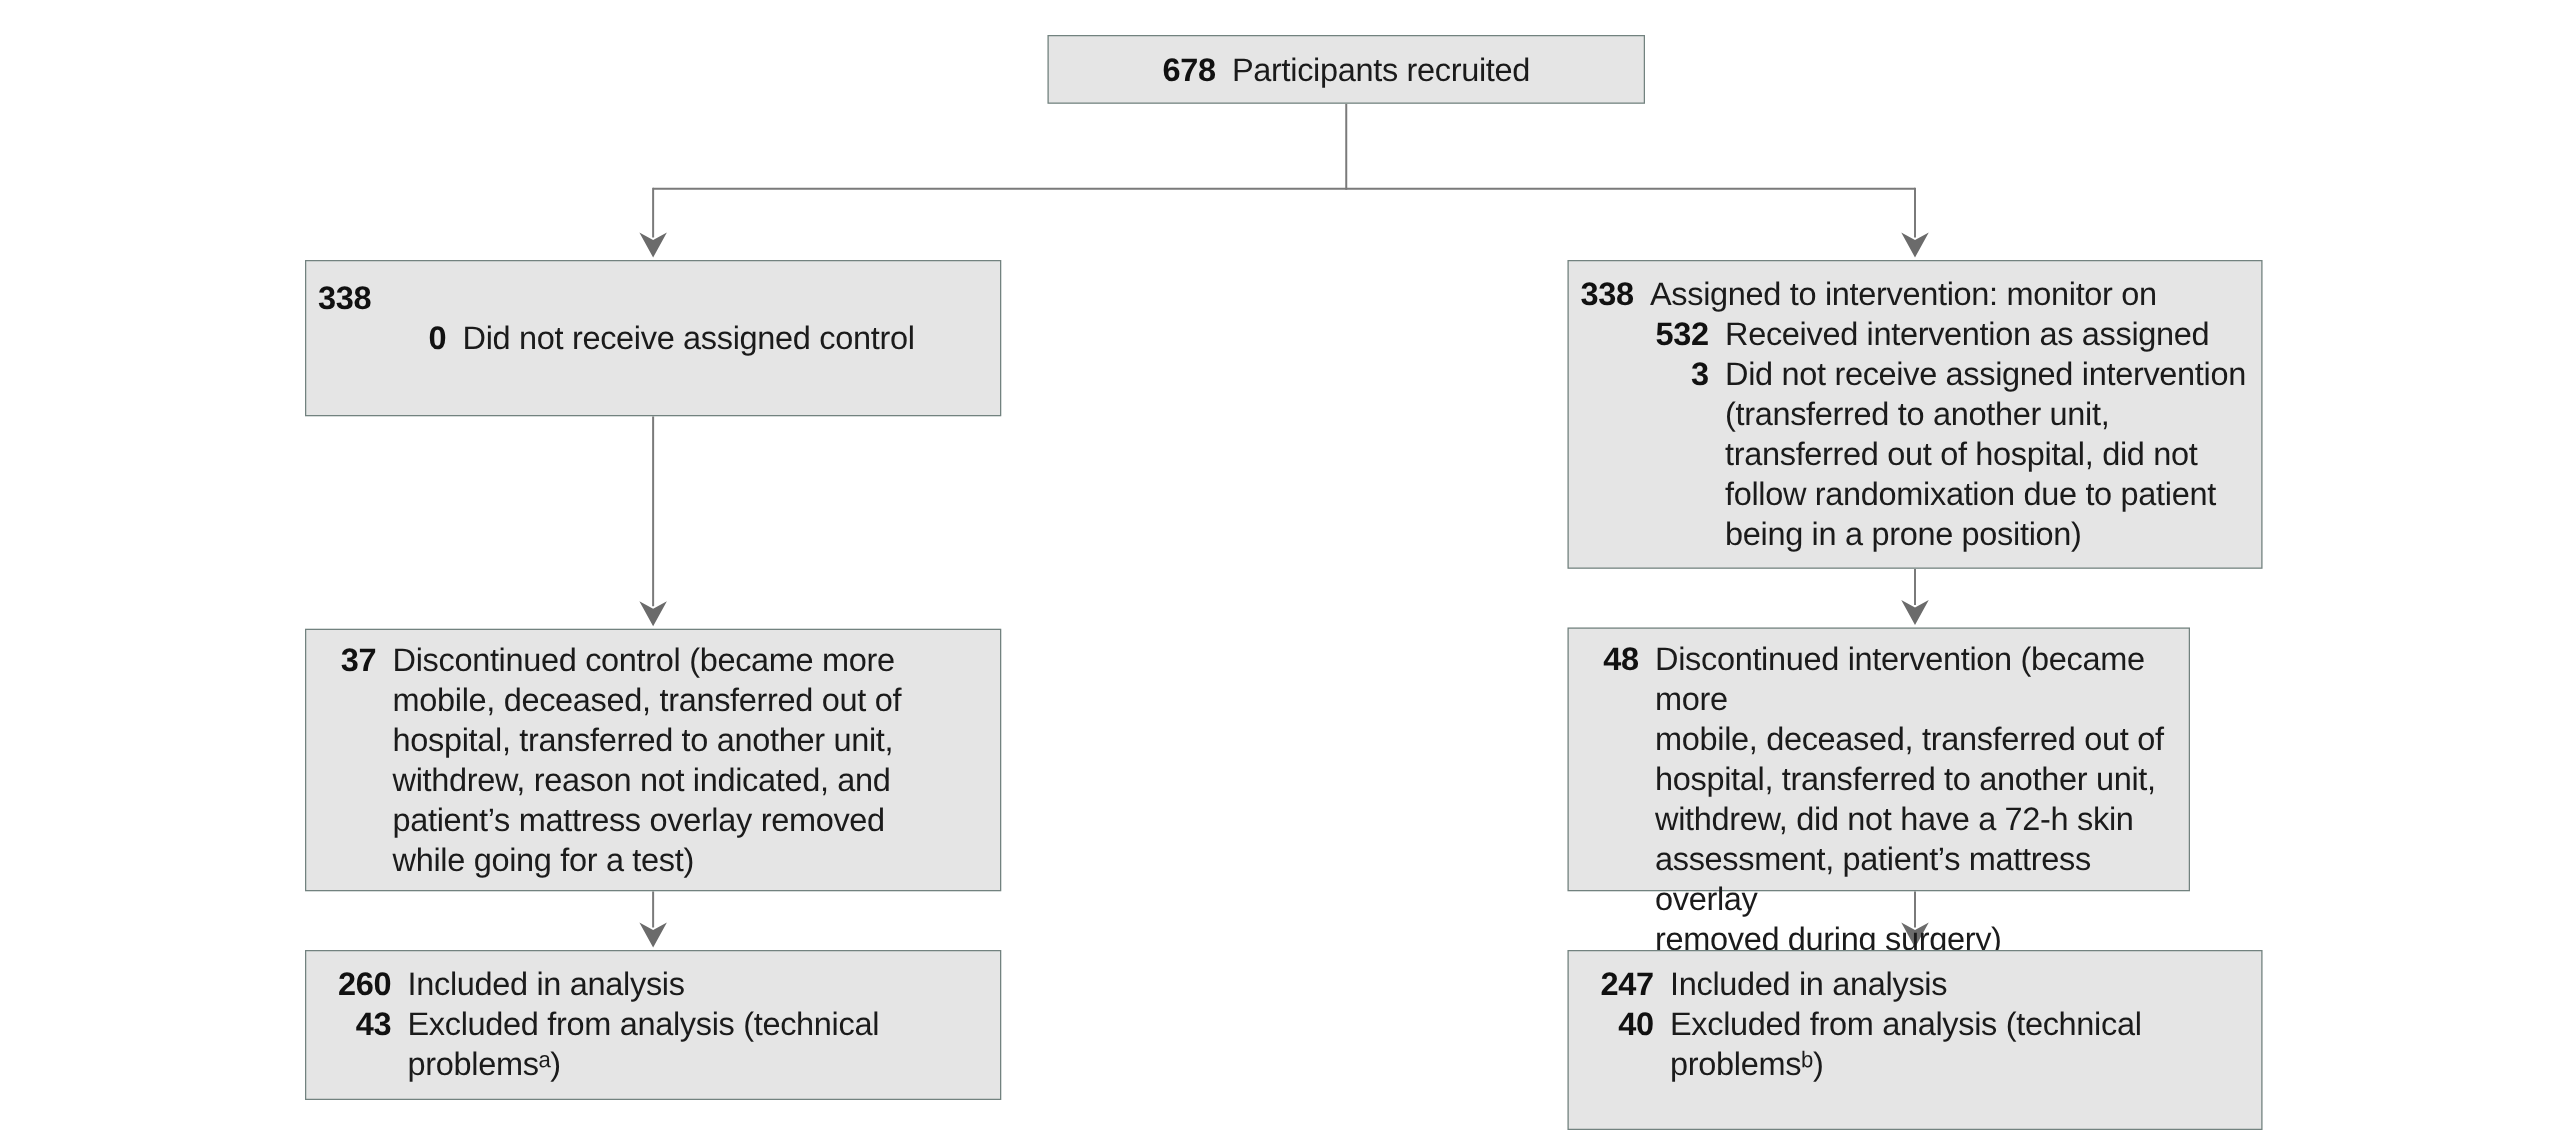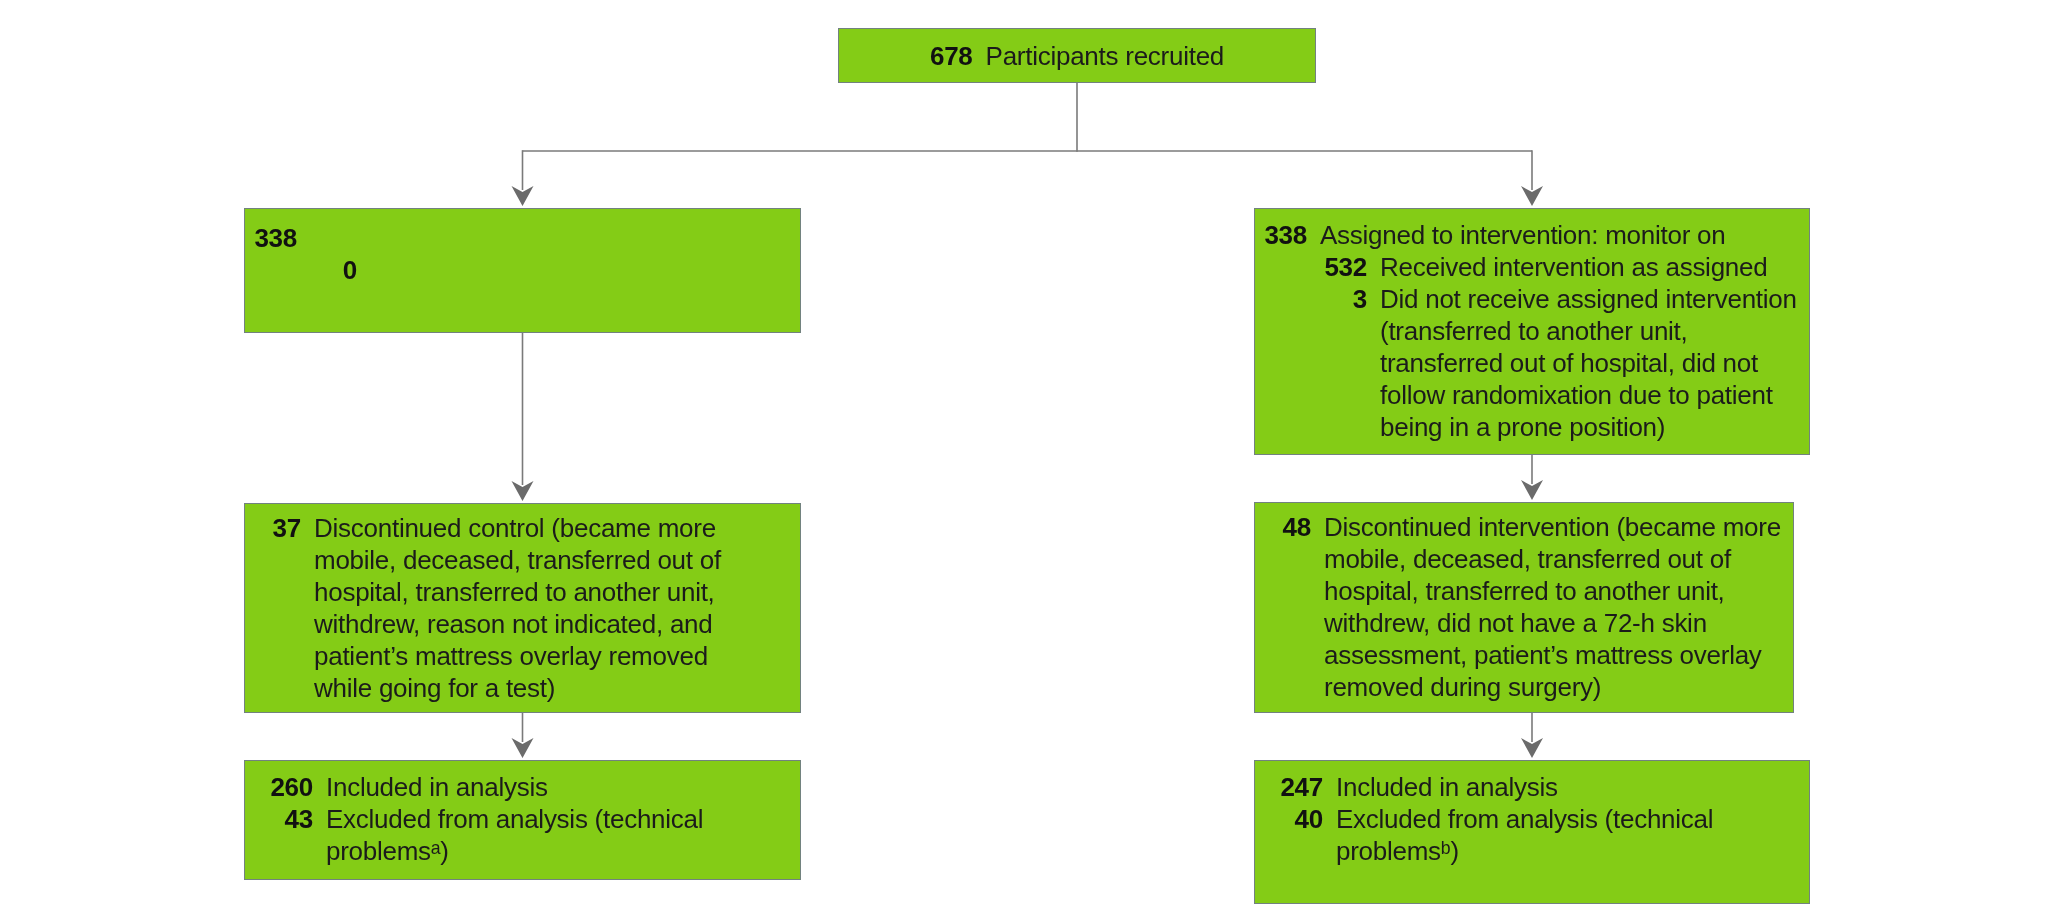--- a/index.html
+++ b/index.html
@@ -5,21 +5,21 @@
   html,body{margin:0;padding:0;background:#ffffff;}
   body{width:2048px;height:908px;overflow:hidden;
        font-family:"Liberation Sans","DejaVu Sans",sans-serif;}
   #canvas{position:relative;width:2048px;height:908px;background:#ffffff;}
 
   #connectors{position:absolute;left:0;top:0;width:2048px;height:908px;pointer-events:none;}
 
   .box{
     position:absolute;
     box-sizing:border-box;
-    background:#84cc16;
+    background:#e5e5e5;
     border:1.5px solid #72827f;
     color:#1b1b1b;
     font-size:26px;
     line-height:32px;
     letter-spacing:-0.01em;
     padding-left:8px;
     padding-right:8px;
     --numw:44px;
   }
   .box.numw48{--numw:48px;}
@@ -65,20 +65,21 @@
       <span class="txt">Participants recruited</span>
     </div>
   </div>
 
   <div class="box" style="left:244px;top:208px;width:557px;height:125px;padding-top:13px;">
     <div class="line">
       <span class="num">338</span>
     </div>
     <div class="line indent1">
       <span class="num">0</span>
+      <span class="txt">Did not receive assigned control</span>
     </div>
   </div>
 
   <div class="box" style="left:1254px;top:208px;width:556px;height:247px;padding-top:10px;">
     <div class="line">
       <span class="num">338</span>
       <span class="txt">Assigned to intervention: monitor on</span>
     </div>
     <div class="line indent1">
       <span class="num">532</span>
@@ -99,21 +100,21 @@
       <span class="num">37</span>
       <span class="txt">Discontinued control (became more
 mobile, deceased, transferred out of
 hospital, transferred to another unit,
 withdrew, reason not indicated, and
 patient’s mattress overlay removed
 while going for a test)</span>
     </div>
   </div>
 
-  <div class="box numw48" style="left:1254px;top:502px;width:540px;height:211px;padding-top:8px;">
+  <div class="box numw48" style="left:1254px;top:502px;width:498px;height:211px;padding-top:8px;">
     <div class="line">
       <span class="num">48</span>
       <span class="txt">Discontinued intervention (became more
 mobile, deceased, transferred out of
 hospital, transferred to another unit,
 withdrew, did not have a 72-h skin
 assessment, patient’s mattress overlay
 removed during surgery)</span>
     </div>
   </div>

